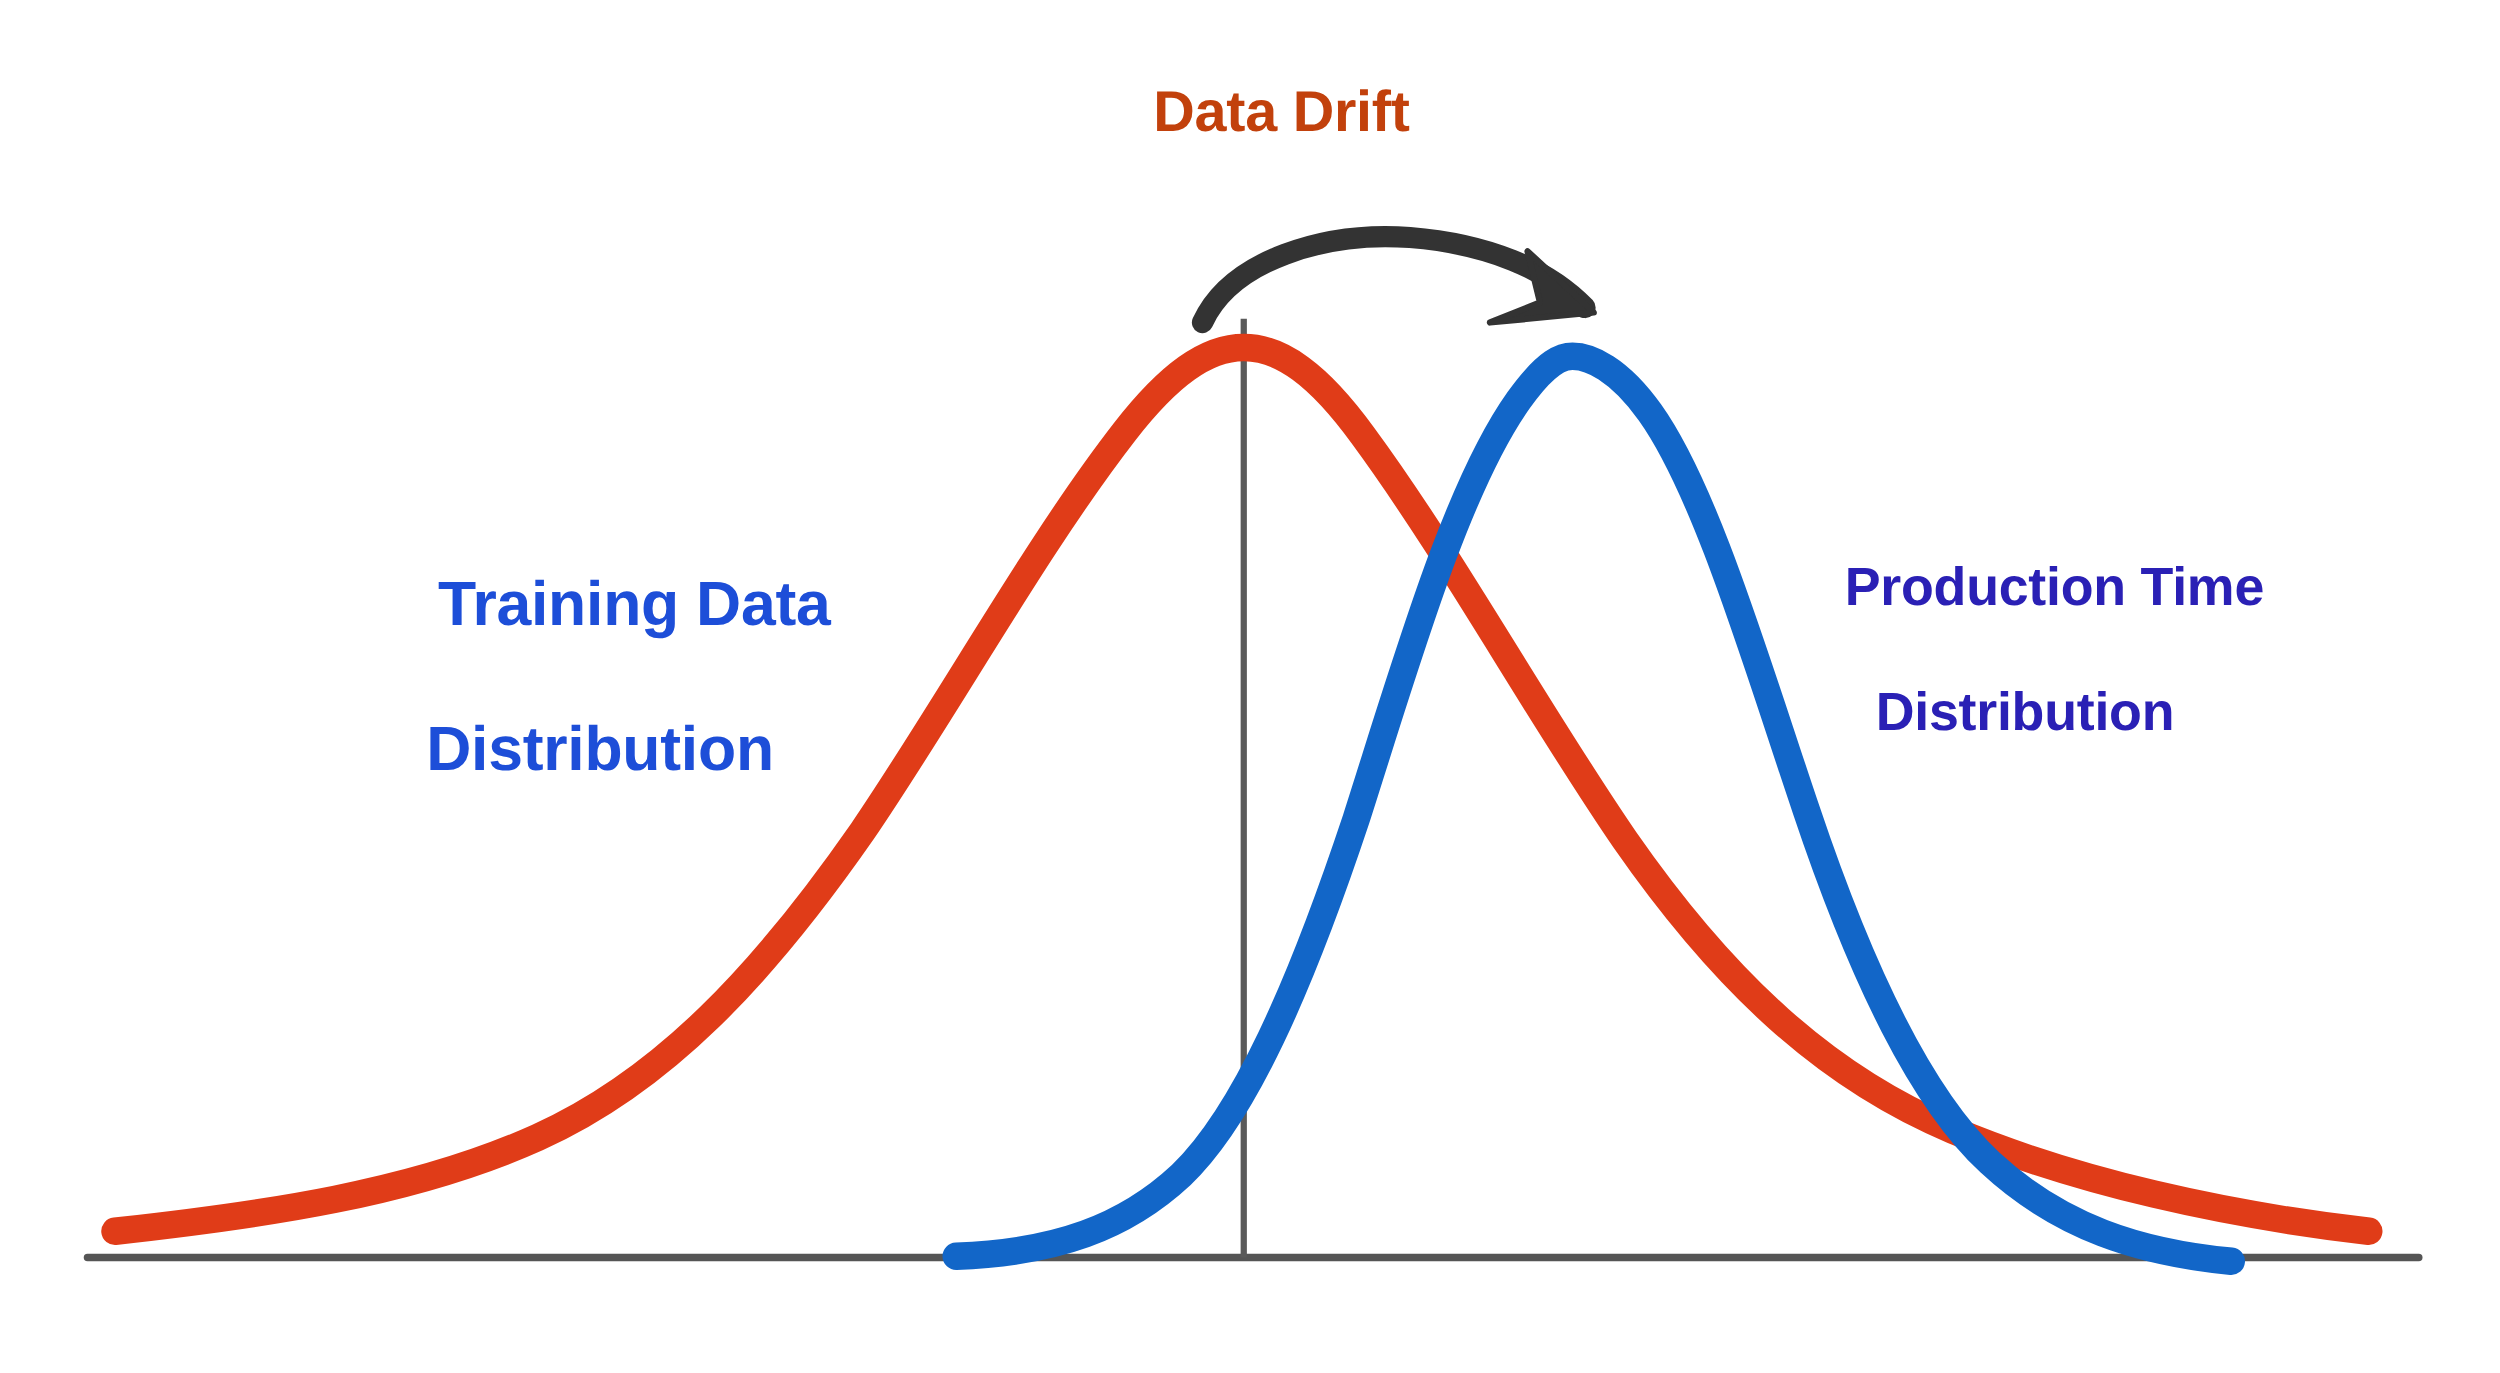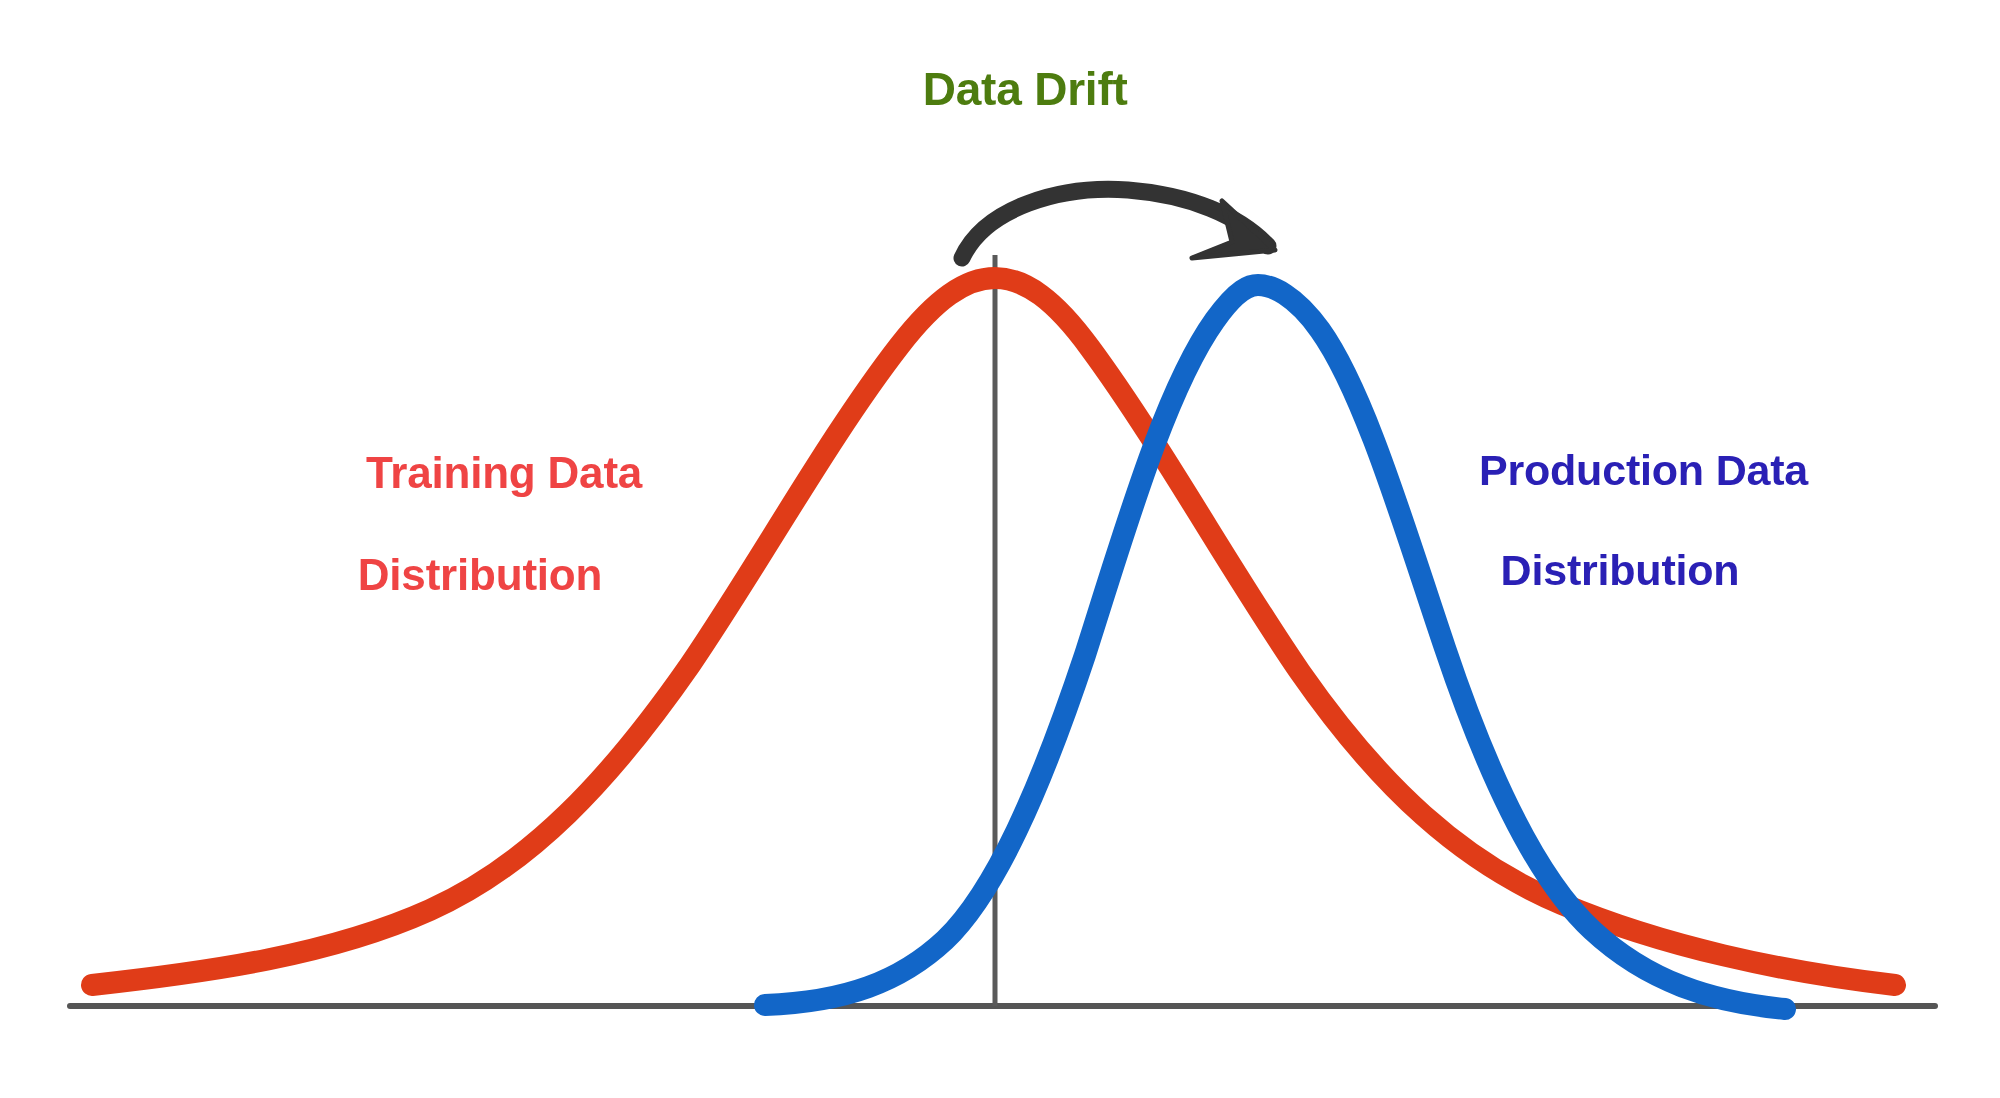--- a/index.html
+++ b/index.html
@@ -29,28 +29,28 @@
     line-height: 1.16;
     font-weight: 700;
     white-space: pre;
     letter-spacing: -0.2px;
   }
   #chart-title {
     left: 760px;
     top: 10px;
     width: 480px;
     font-size: 46px;
-    color: #4d7c0f;
+    color: #c2410c;
   }
   #label-training {
     left: 270px;
     top: 396px;
     width: 420px;
-    font-size: 44px;
-    color: #ef4444;
+    font-size: 50px;
+    color: #1d4ed8;
   }
   #label-production {
     left: 1400px;
     top: 396px;
     width: 440px;
     font-size: 43px;
     color: #2a20b5;
   }
   .line2 { display: block; }
 </style>
@@ -100,17 +100,17 @@
   <div class="txt" id="chart-title">
     <span>Data Drift</span>
   </div>
 
   <div class="txt" id="label-training">
     <span>Training Data</span>
     <span class="line2">Distribution</span>
   </div>
 
   <div class="txt" id="label-production">
-    <span>Production Data</span>
+    <span>Production Time</span>
     <span class="line2">Distribution</span>
   </div>
 
 </div>
 
 </body></html>

